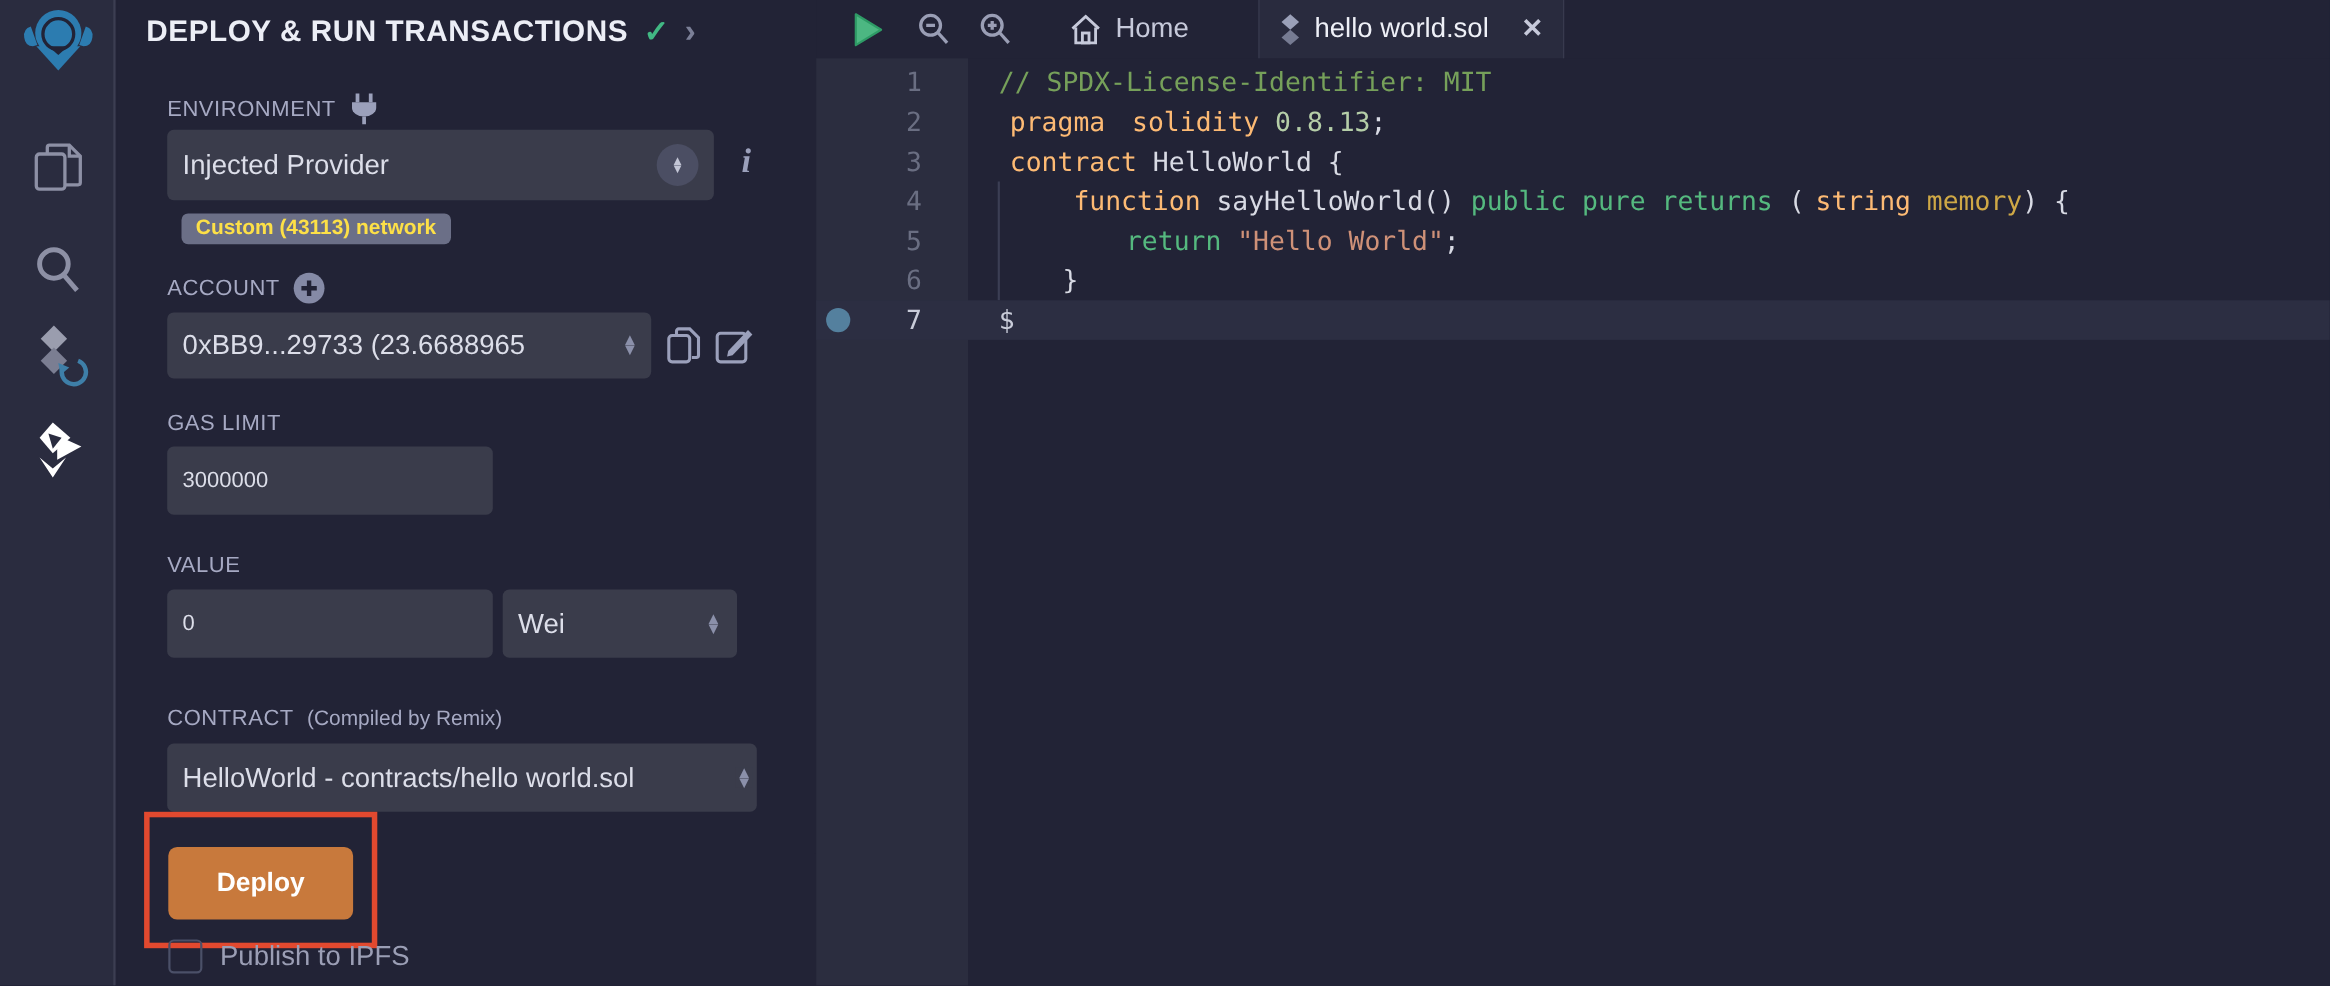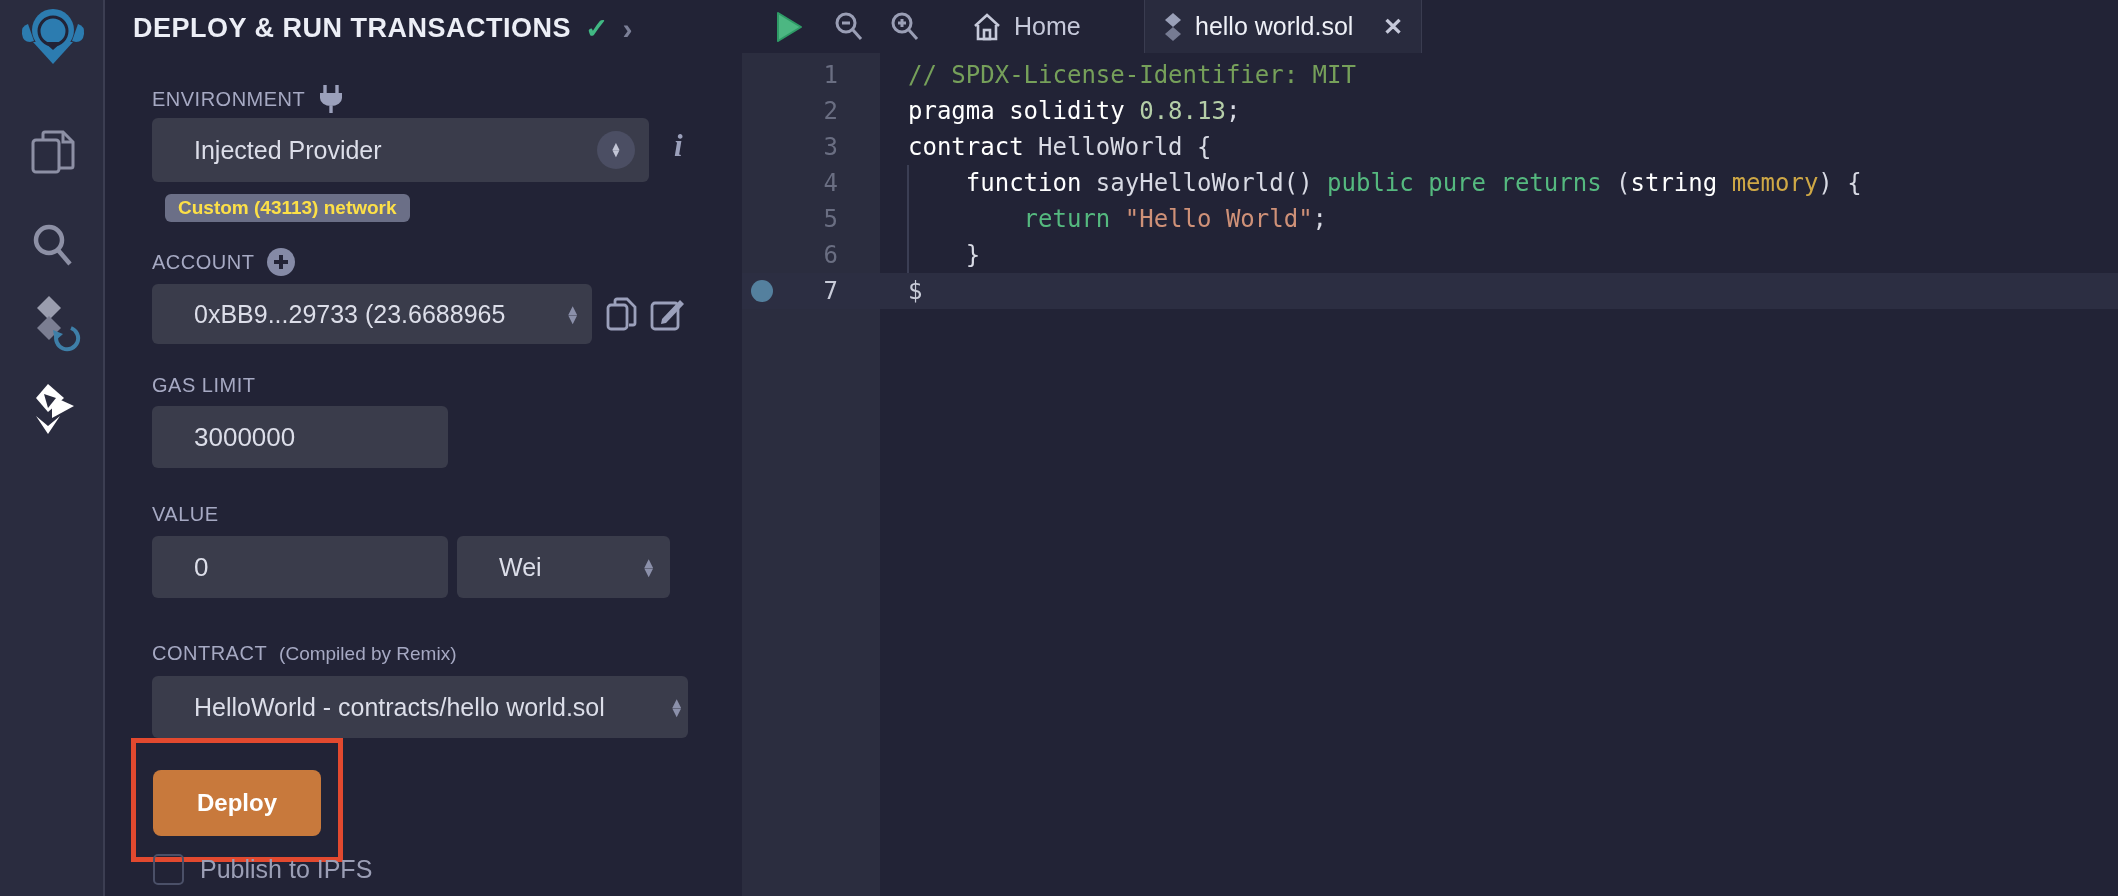--- a/index.html
+++ b/index.html
@@ -17,23 +17,23 @@
   .panel-header { position:absolute; left:26px; top:12px; display:flex; align-items:center; gap:14px; }
   .panel-title { color:#eceef6; font-size:27px; font-weight:700; letter-spacing:.5px; }
   .check-glyph { color:#41b883; font-size:28px; font-weight:700; }
   .chev-glyph { color:#7b7f97; font-size:30px; font-weight:700; line-height:1; }
 
   .flabel { position:absolute; color:#a6a9c3; font-size:20px; letter-spacing:.5px; display:flex; align-items:center; gap:12px; }
   .fsub { font-size:19px; letter-spacing:0; }
 
   .sel, .inp { position:absolute; background:#3a3c4b; border-radius:6px; color:#dcdee9;
     font-size:25px; display:flex; align-items:center; overflow:hidden; }
-  .sel .txt, .inp input { padding-left:42px; white-space:nowrap; }
+  .sel .txt, .inp input { padding-left:14px; white-space:nowrap; }
   .inp input { background:transparent; border:none; outline:none; color:#dcdee9;
-    font-size:26px; width:100%; font-family:"Liberation Sans", sans-serif; }
+    font-size:20px; width:100%; font-family:"Liberation Sans", sans-serif; }
 
   .updown { display:flex; flex-direction:column; align-items:center; line-height:.62; color:#8b90aa; font-size:15px; }
   .updown span { display:block; }
 
   .circle-badge { position:absolute; width:38px; height:38px; border-radius:50%;
     background:#4b4e63; display:flex; align-items:center; justify-content:center; }
   .circle-badge .updown { color:#c3c6d6; font-size:12px; }
 
   .net-badge { position:absolute; left:58px; top:194px; background:#6b6f87; color:#fde047;
     font-size:19px; font-weight:700; padding:3px 13px; border-radius:6px; }
@@ -64,21 +64,21 @@
   #code-rows { position:absolute; left:0; top:4px; width:1376px; }
   .code-row { position:relative; height:36px; line-height:36px;
     font-family:"DejaVu Sans Mono", monospace; font-size:24px; white-space:pre; }
   .code-row.current { background:#2c2e42; }
   .ln { position:absolute; left:0; top:0; width:96px; text-align:right; color:#6a6e82; }
   .code-row.current .ln { color:#c9ccd9; }
   .code-text { position:absolute; left:166px; top:0; }
   .bp-dot { position:absolute; left:9px; top:7px; width:22px; height:22px; border-radius:50%; background:#54809e; }
 
   .tk-comment { color:#76a05a; }
-  .tk-kw      { color:#ffffff; }
+  .tk-kw      { color:#fdba74;margin-left:10px; }
   .tk-num     { color:#b5cea8; }
   .tk-plain   { color:#d8dae4; }
   .tk-ctrl    { color:#55b97f; }
   .tk-str     { color:#cf9178; }
   .tk-gold    { color:#cfa846; }
   .tk-dim     { color:#c9ccd9; }
 
   .info-i { font-family:"Liberation Serif", serif; font-weight:700; font-style:italic;
     color:#9ba0bb; font-size:31px; }
 </style>

